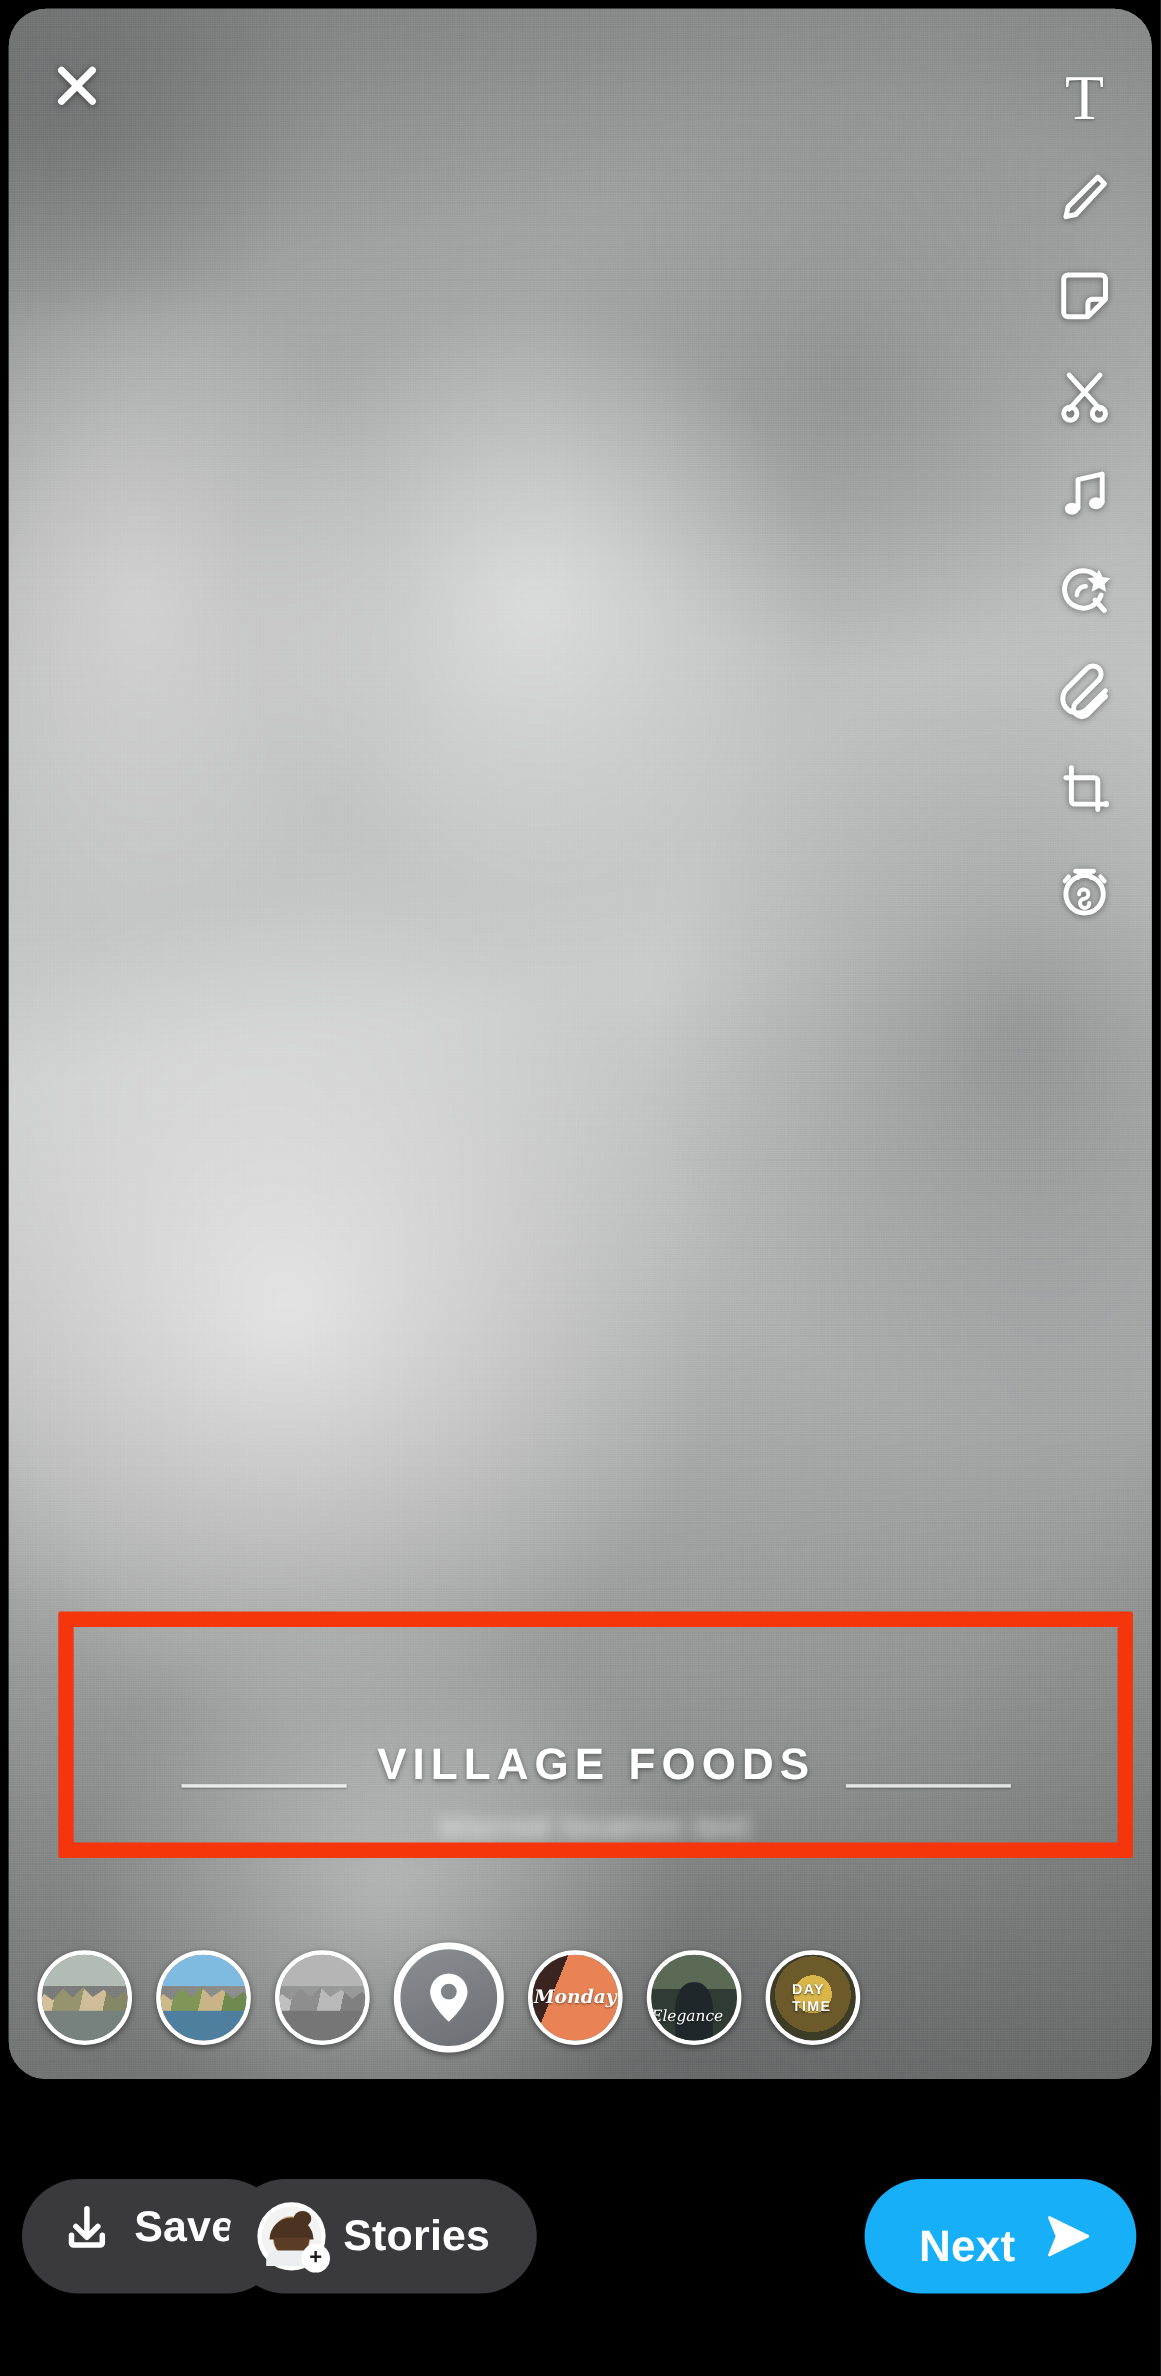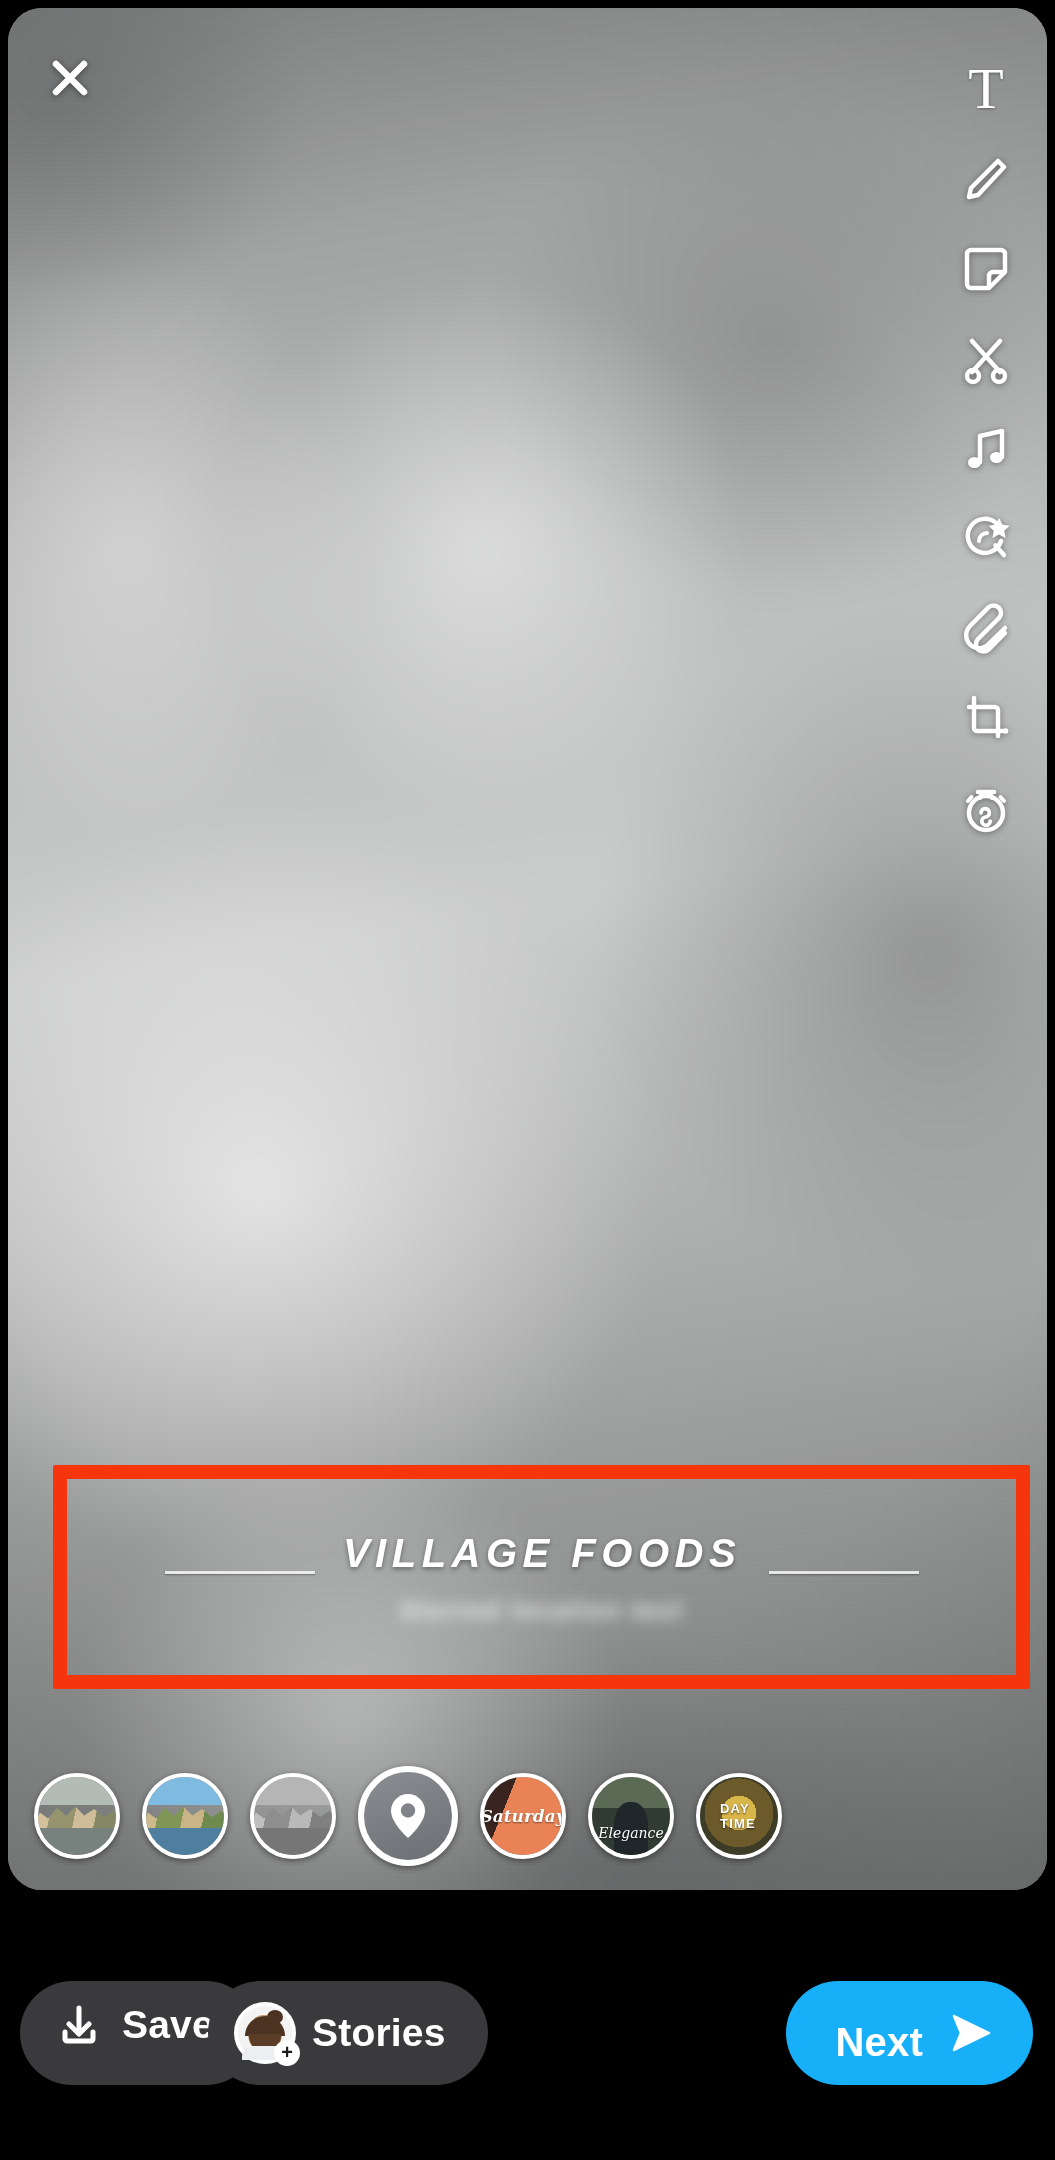--- a/index.html
+++ b/index.html
@@ -69,21 +69,21 @@
   .tool-btn .glyph-T{
     color:#fff; font-family:"Liberation Serif", serif;
     font-size:58px; line-height:1; font-weight:400;
     text-shadow:0 1px 3px rgba(0,0,0,.4);
   }
 
   
   .geo-sticker{
     position:absolute; left:62px; top:1472px;
     width:944px; height:196px;
-    display:flex; flex-direction:column; align-items:center; justify-content:center;font-style:italic;
+    display:flex; flex-direction:column; align-items:center; justify-content:flex-end;
   }
   .geo-row{ display:flex; align-items:center; justify-content:center; width:100%; }
   .geo-rule{
     height:3px; width:150px; flex:none;
     background:rgba(255,255,255,.78);
     box-shadow:0 1px 2px rgba(0,0,0,.35);
     margin-top:38px;
   }
   .geo-title{
     color:#fff; font-size:40px; font-weight:700;
@@ -149,21 +149,21 @@
     background:linear-gradient(112deg,#3a2420 0 30%, #e98355 30% 100%);
     display:flex; align-items:center; justify-content:center;
   }
   .thumb-monday .lbl{
     color:#fff; font-family:"DejaVu Serif", serif; font-style:italic;
     font-size:17px; font-weight:600; text-shadow:0 1px 2px rgba(0,0,0,.5);
   }
   .thumb-eleg{
     width:100%; height:100%; position:relative;
     background:linear-gradient(180deg,#5b6a55 0 40%, #2f3b33 40% 100%);
-    display:flex; align-items:flex-end; justify-content:center; padding-bottom:14px;
+    display:flex; align-items:flex-end; padding-bottom:14px;
   }
   .thumb-eleg::before{
     content:""; position:absolute; left:28%; top:32%; width:44%; height:68%;
     border-radius:44% 44% 0 0; background:#20272a;
   }
   .thumb-eleg .lbl{
     position:relative; color:#fff; font-family:"DejaVu Serif", serif; font-style:italic;
     font-size:14px; text-shadow:0 1px 2px rgba(0,0,0,.55);
   }
   .thumb-day{
@@ -356,21 +356,21 @@
           <svg viewBox="0 0 54 54">
             <path d="M27 5 C17.6 5 10 12.6 10 22 C10 34 27 49 27 49 C27 49 44 34 44 22 C44 12.6 36.4 5 27 5 Z" fill="#fff"></path>
             <circle cx="27" cy="21.5" r="7.2" fill="#808488"></circle>
           </svg>
         </div>
       </div>
       <div style="width:22px;flex:none"></div>
 
       <div class="thumb thumb-sm">
         <div class="thumb-monday">
-          <span class="lbl">Saturday</span>
+          <span class="lbl">Monday</span>
         </div>
       </div>
       <div style="width:22px;flex:none"></div>
 
       <div class="thumb thumb-sm">
         <div class="thumb-eleg">
           <span class="lbl">Elegance</span>
         </div>
       </div>
       <div style="width:22px;flex:none"></div>

